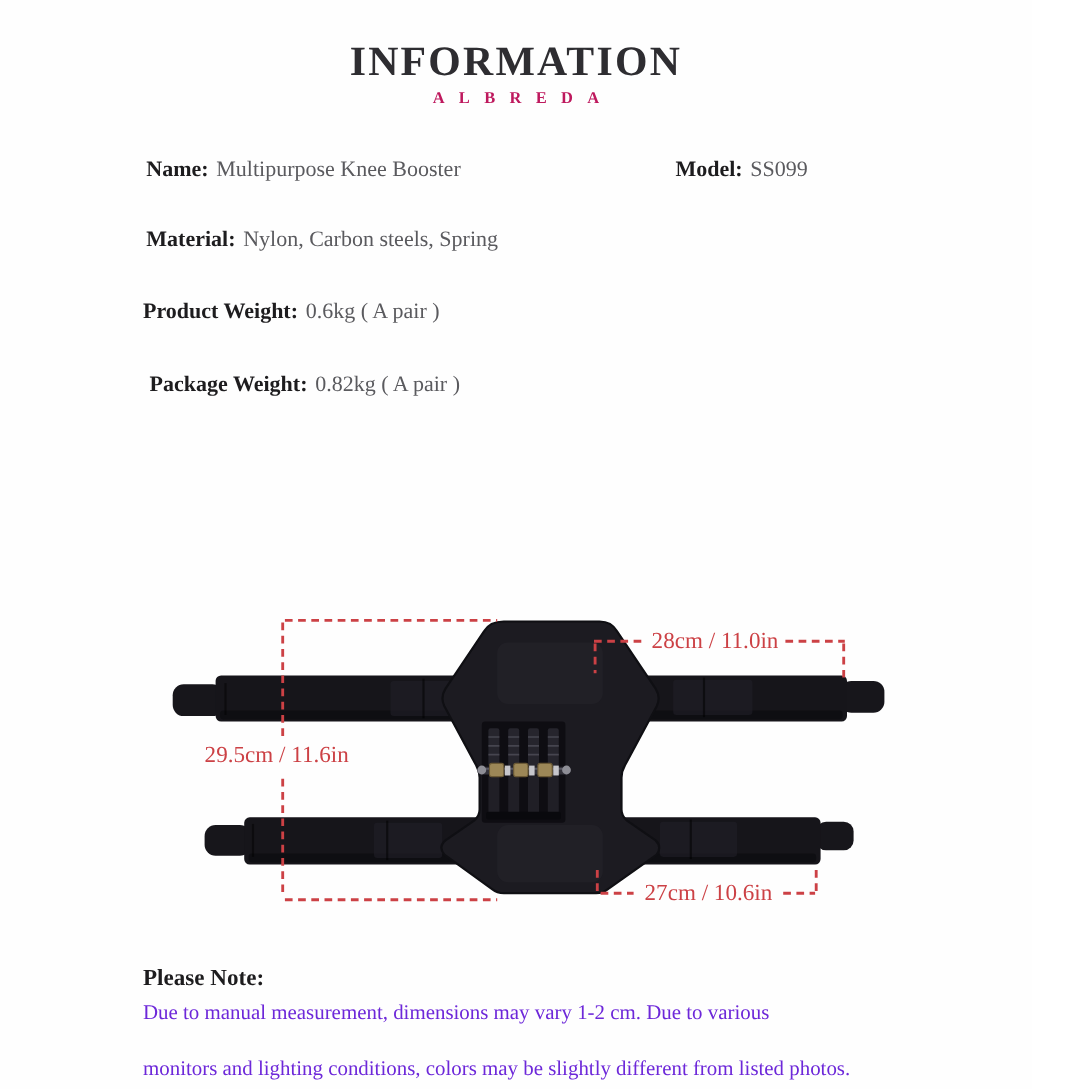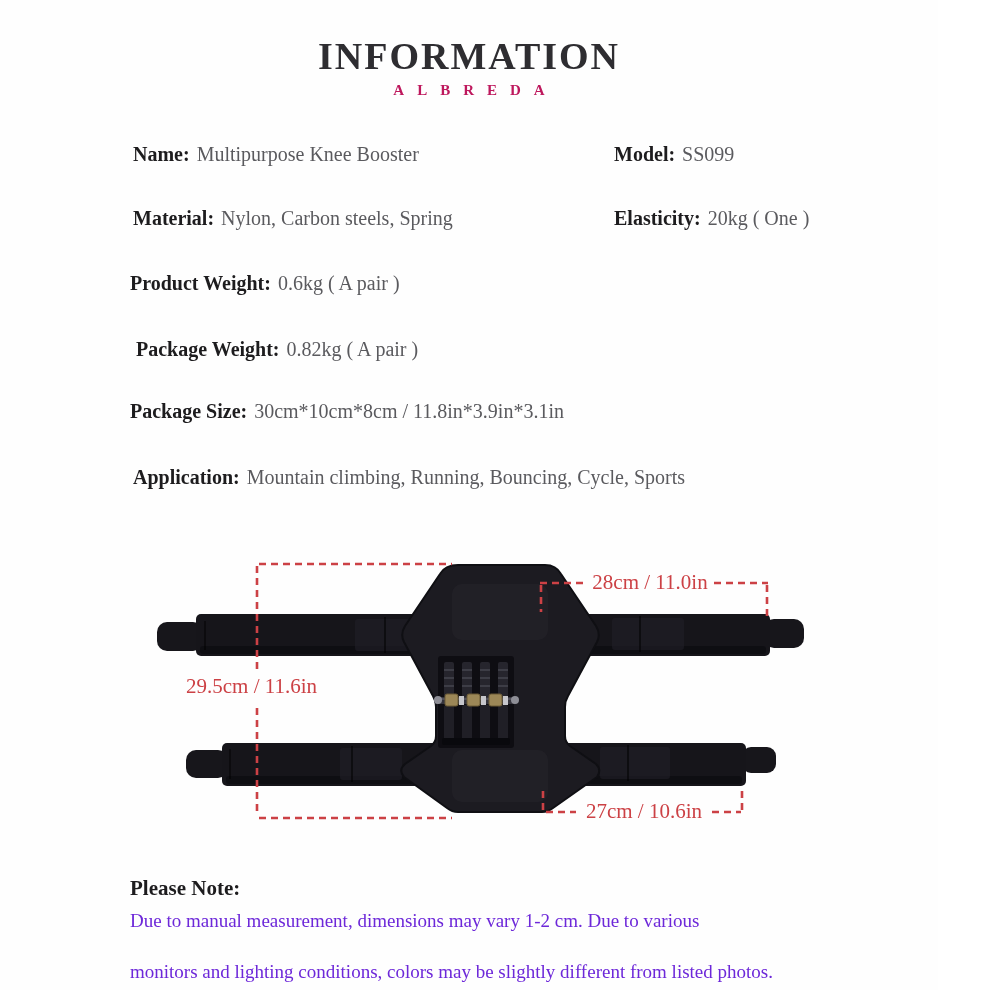--- a/index.html
+++ b/index.html
@@ -43,34 +43,25 @@
 
   <div class="spec" style="left:133px;top:143px">
     <b>Name:</b><span>Multipurpose Knee Booster</span>
   </div>
   <div class="spec" style="left:614px;top:143px">
     <b>Model:</b><span>SS099</span>
   </div>
   <div class="spec" style="left:133px;top:207px">
     <b>Material:</b><span>Nylon, Carbon steels, Spring</span>
   </div>
-  <div class="spec" style="left:614px;top:207px">
-    <b>Elasticity:</b><span>20kg ( One )</span>
-  </div>
   <div class="spec" style="left:130px;top:272px">
     <b>Product Weight:</b><span>0.6kg ( A pair )</span>
   </div>
   <div class="spec" style="left:136px;top:338px">
     <b>Package Weight:</b><span>0.82kg ( A pair )</span>
-  </div>
-  <div class="spec" style="left:130px;top:400px">
-    <b>Package Size:</b><span>30cm*10cm*8cm / 11.8in*3.9in*3.1in</span>
-  </div>
-  <div class="spec" style="left:133px;top:466px">
-    <b>Application:</b><span>Mountain climbing, Running, Bouncing, Cycle, Sports</span>
   </div>
 
   <div class="figure">
     <svg width="775" height="325" viewBox="110 548 775 325" xmlns="http://www.w3.org/2000/svg">
 
       <g>
         <rect x="157" y="622" width="46" height="29" rx="10" fill="#17161b"></rect>
         <rect x="764" y="619" width="40" height="29" rx="10" fill="#17161b"></rect>
         <rect x="196" y="614" width="574" height="42" rx="5" fill="#16151a"></rect>
         <rect x="200" y="646" width="566" height="8" rx="3" fill="#0c0c10" opacity="0.7"></rect>

